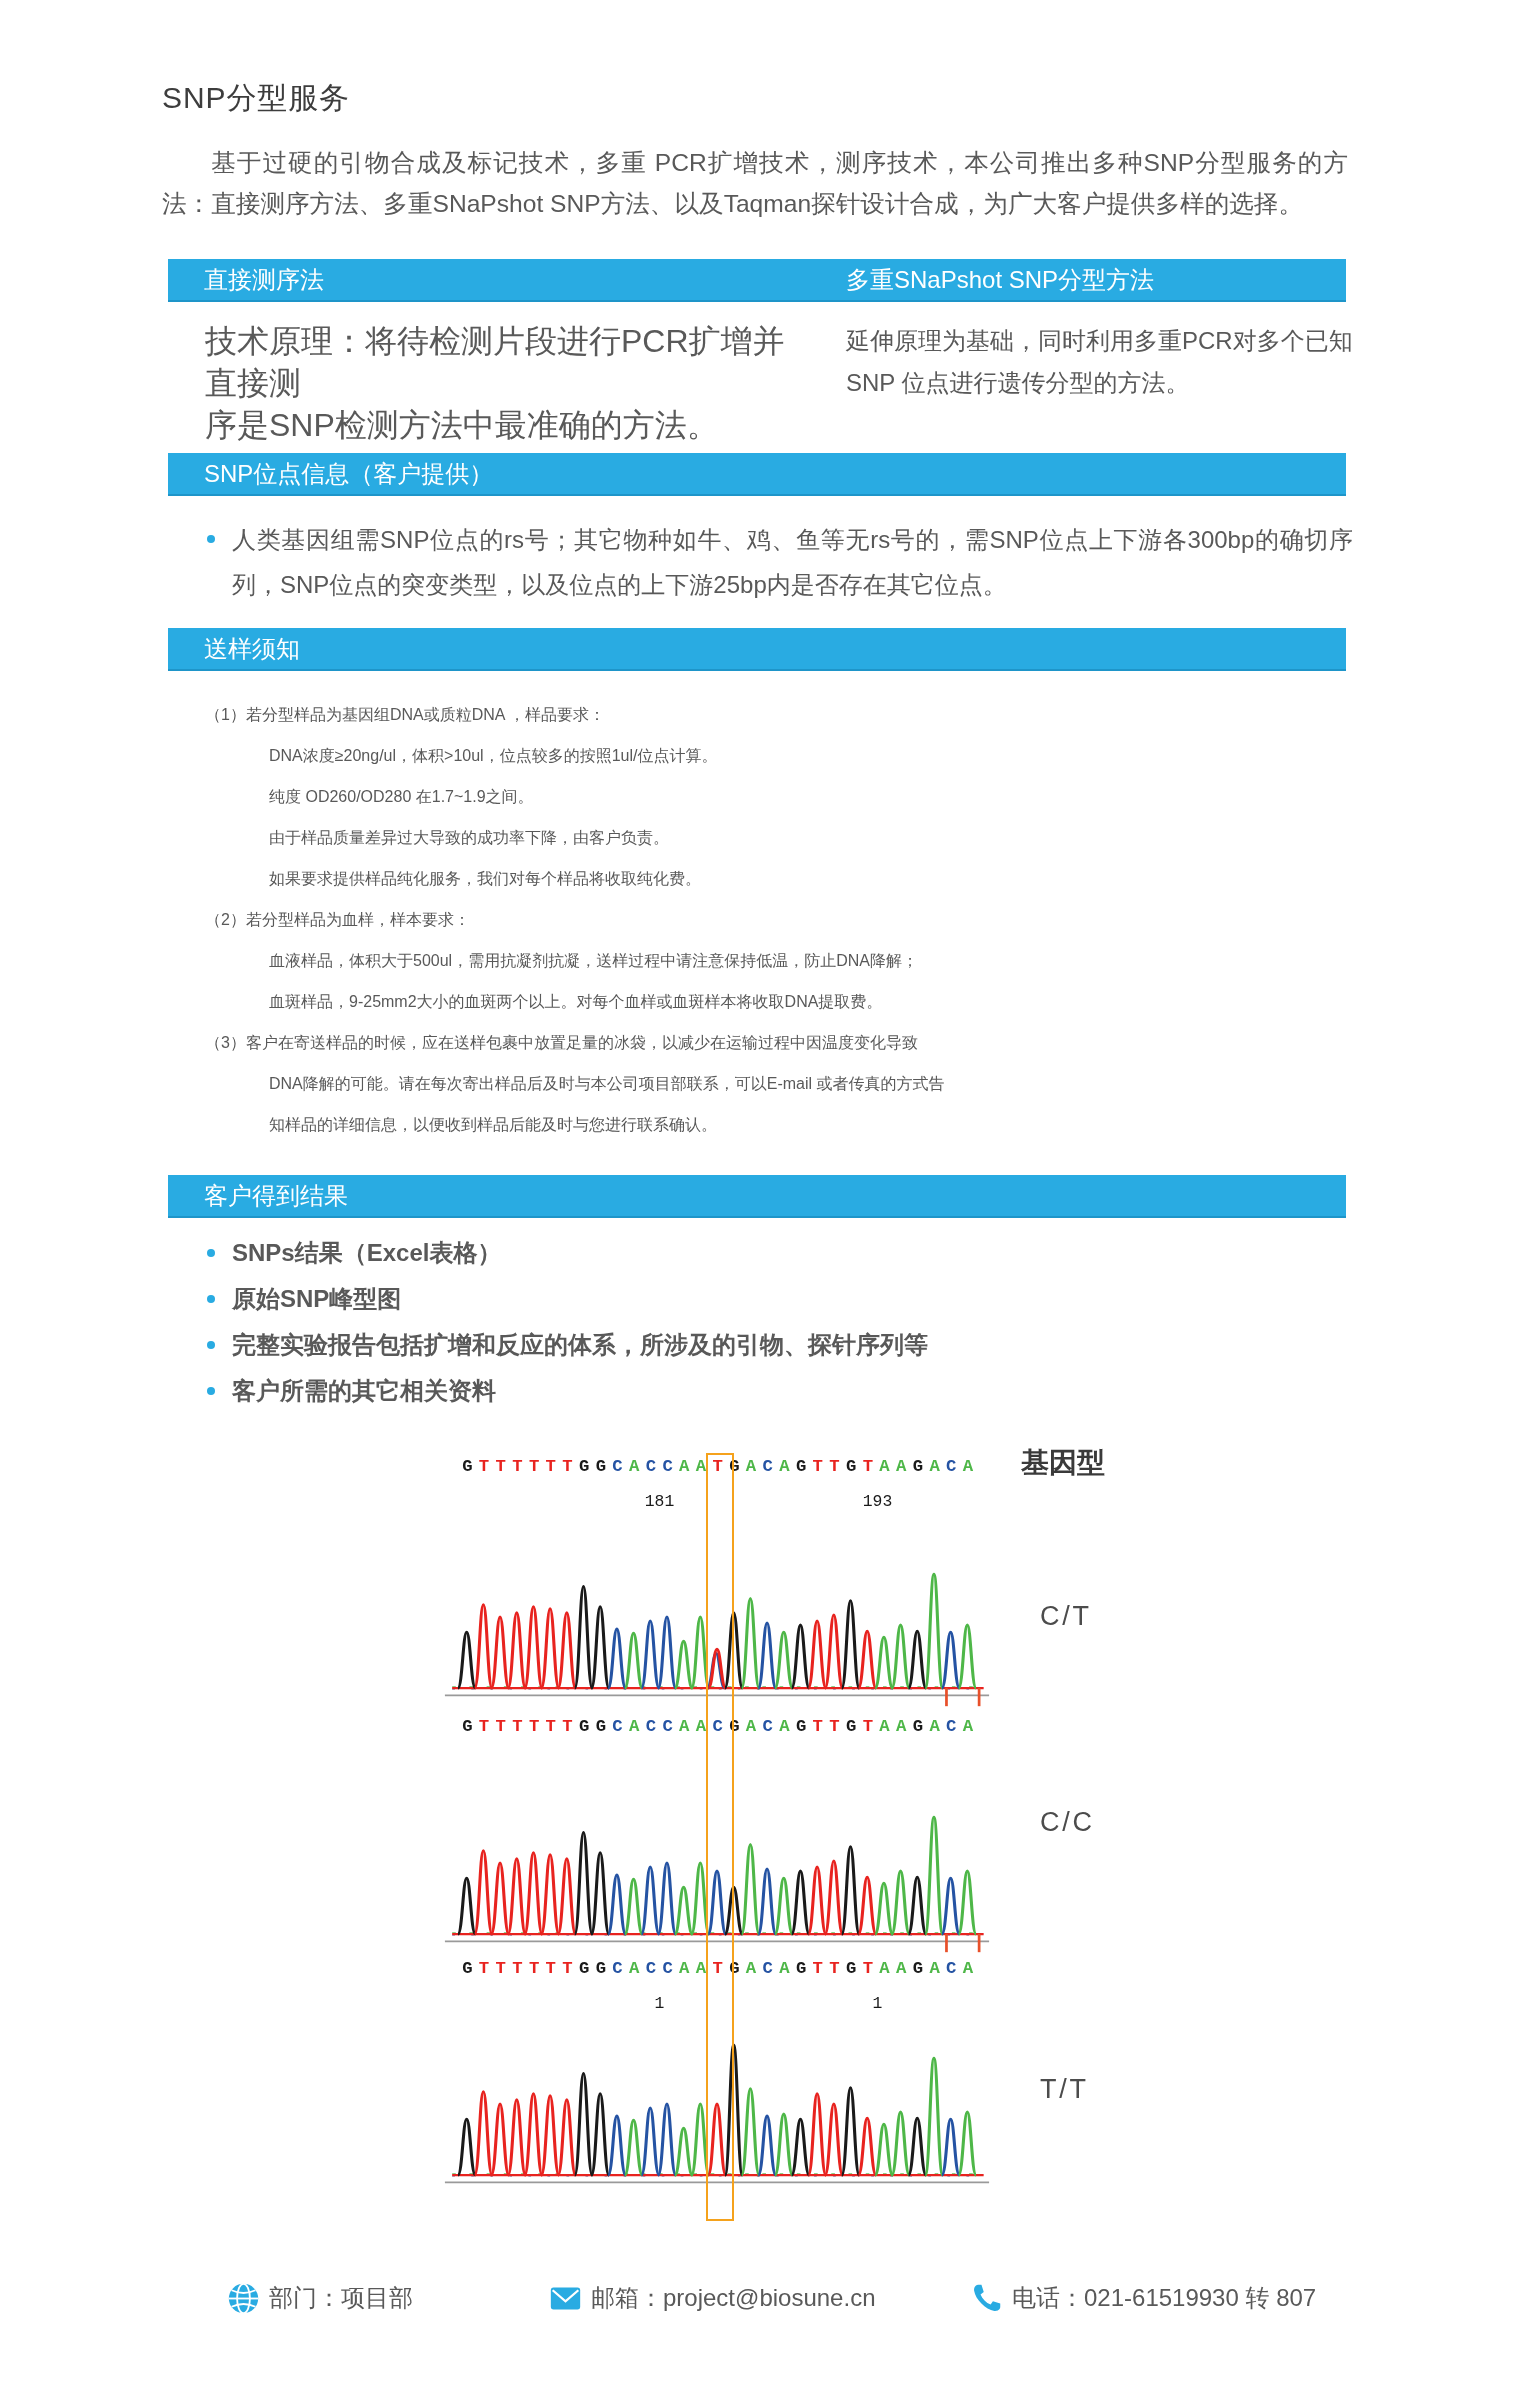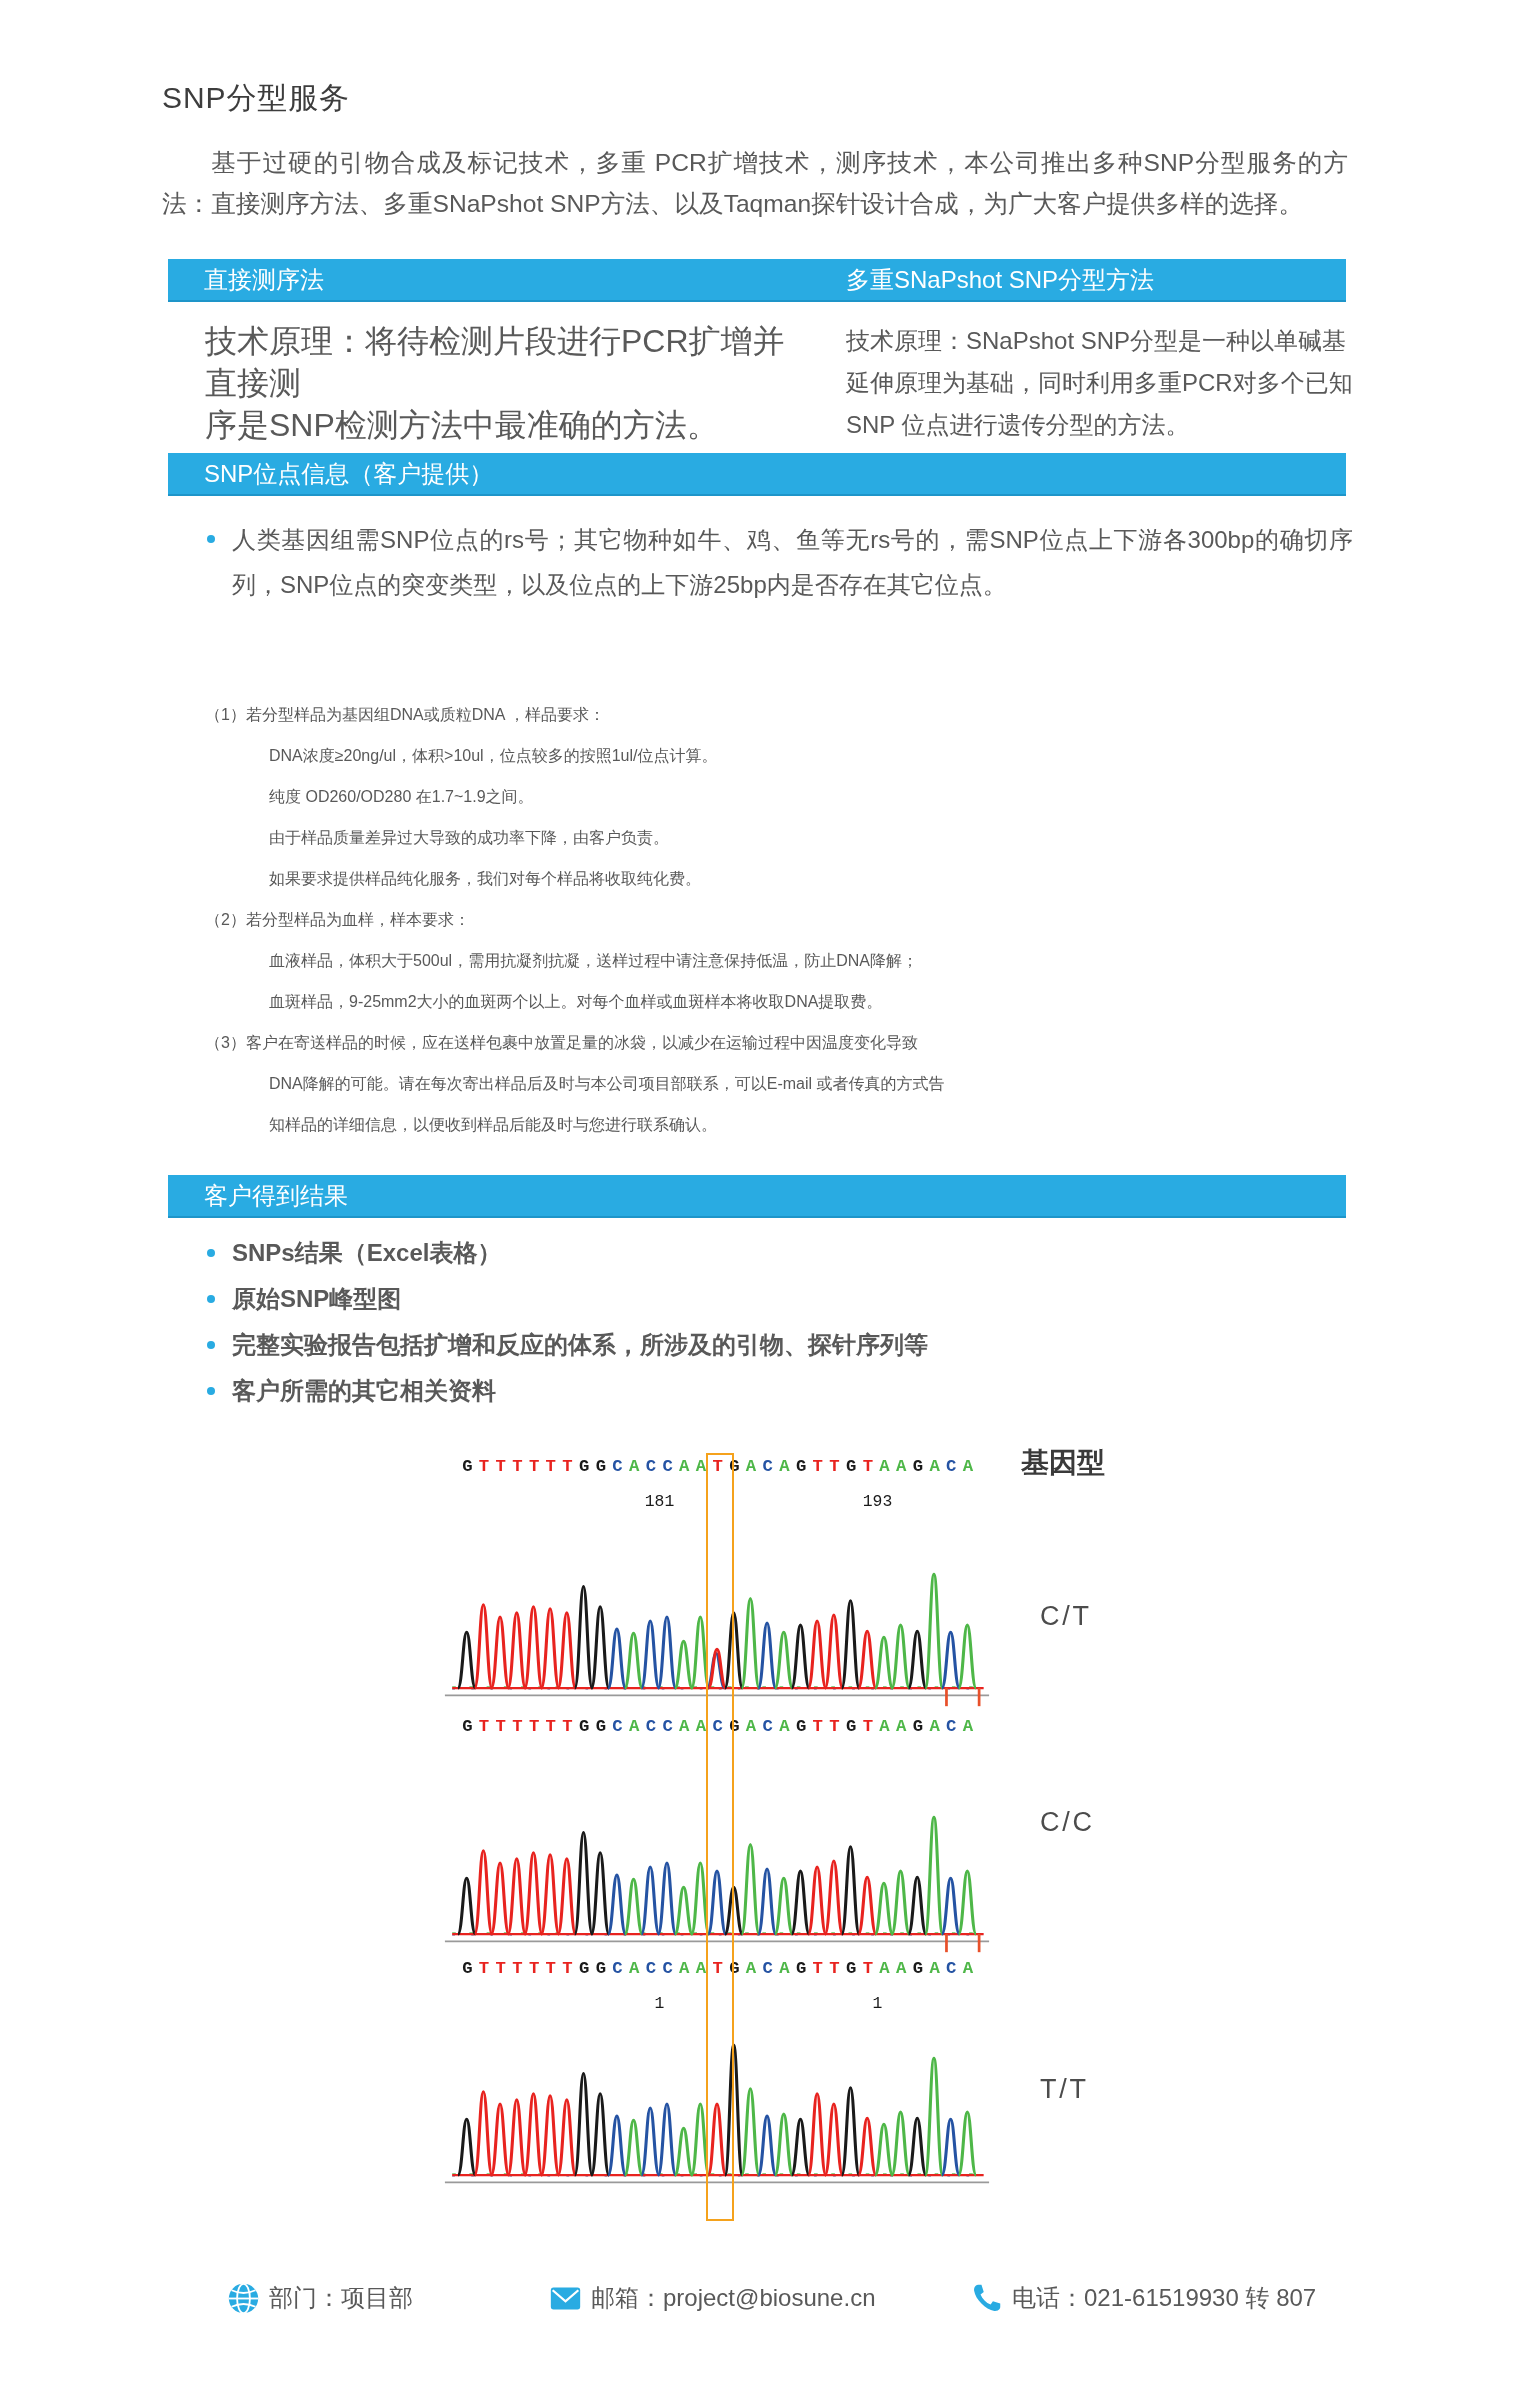--- a/index.html
+++ b/index.html
@@ -64,33 +64,35 @@
 
   <div class="bar bar1">
     <span class="bar-title">直接测序法</span>
     <span class="bar-title second">多重SNaPshot SNP分型方法</span>
   </div>
   <div class="methods-left">
       <div>技术原理：将待检测片段进行PCR扩增并直接测</div>
       <div>序是SNP检测方法中最准确的方法。</div>
     </div>
   <div class="methods-right">
-      <div>技术原理：SNaPshot SNP分型是一种以单碱基</div>
       <div>延伸原理为基础，同时利用多重PCR对多个已知</div>
       <div>SNP 位点进行遗传分型的方法。</div>
     </div>
 
   <div class="bar bar2">
     <span class="bar-title">SNP位点信息（客户提供）</span>
   </div>
   <div class="snp-bullet">
     <span class="bullet-dot"></span>
     <span>人类基因组需SNP位点的rs号；其它物种如牛、鸡、鱼等无rs号的，需SNP位点上下游各300bp的确切序列，SNP位点的突变类型，以及位点的上下游25bp内是否存在其它位点。</span>
   </div>
 
+  <div class="bar bar3">
+    <span class="bar-title">送样须知</span>
+  </div>
   <div class="notice-list">
       <div class="notice-line">（1）若分型样品为基因组DNA或质粒DNA ，样品要求：</div>
       <div class="notice-line ind1">DNA浓度≥20ng/ul，体积&gt;10ul，位点较多的按照1ul/位点计算。</div>
       <div class="notice-line ind1">纯度 OD260/OD280 在1.7~1.9之间。</div>
       <div class="notice-line ind1">由于样品质量差异过大导致的成功率下降，由客户负责。</div>
       <div class="notice-line ind1">如果要求提供样品纯化服务，我们对每个样品将收取纯化费。</div>
       <div class="notice-line">（2）若分型样品为血样，样本要求：</div>
       <div class="notice-line ind1">血液样品，体积大于500ul，需用抗凝剂抗凝，送样过程中请注意保持低温，防止DNA降解；</div>
       <div class="notice-line ind1">血斑样品，9-25mm2大小的血斑两个以上。对每个血样或血斑样本将收取DNA提取费。</div>
       <div class="notice-line">（3）客户在寄送样品的时候，应在送样包裹中放置足量的冰袋，以减少在运输过程中因温度变化导致</div>

